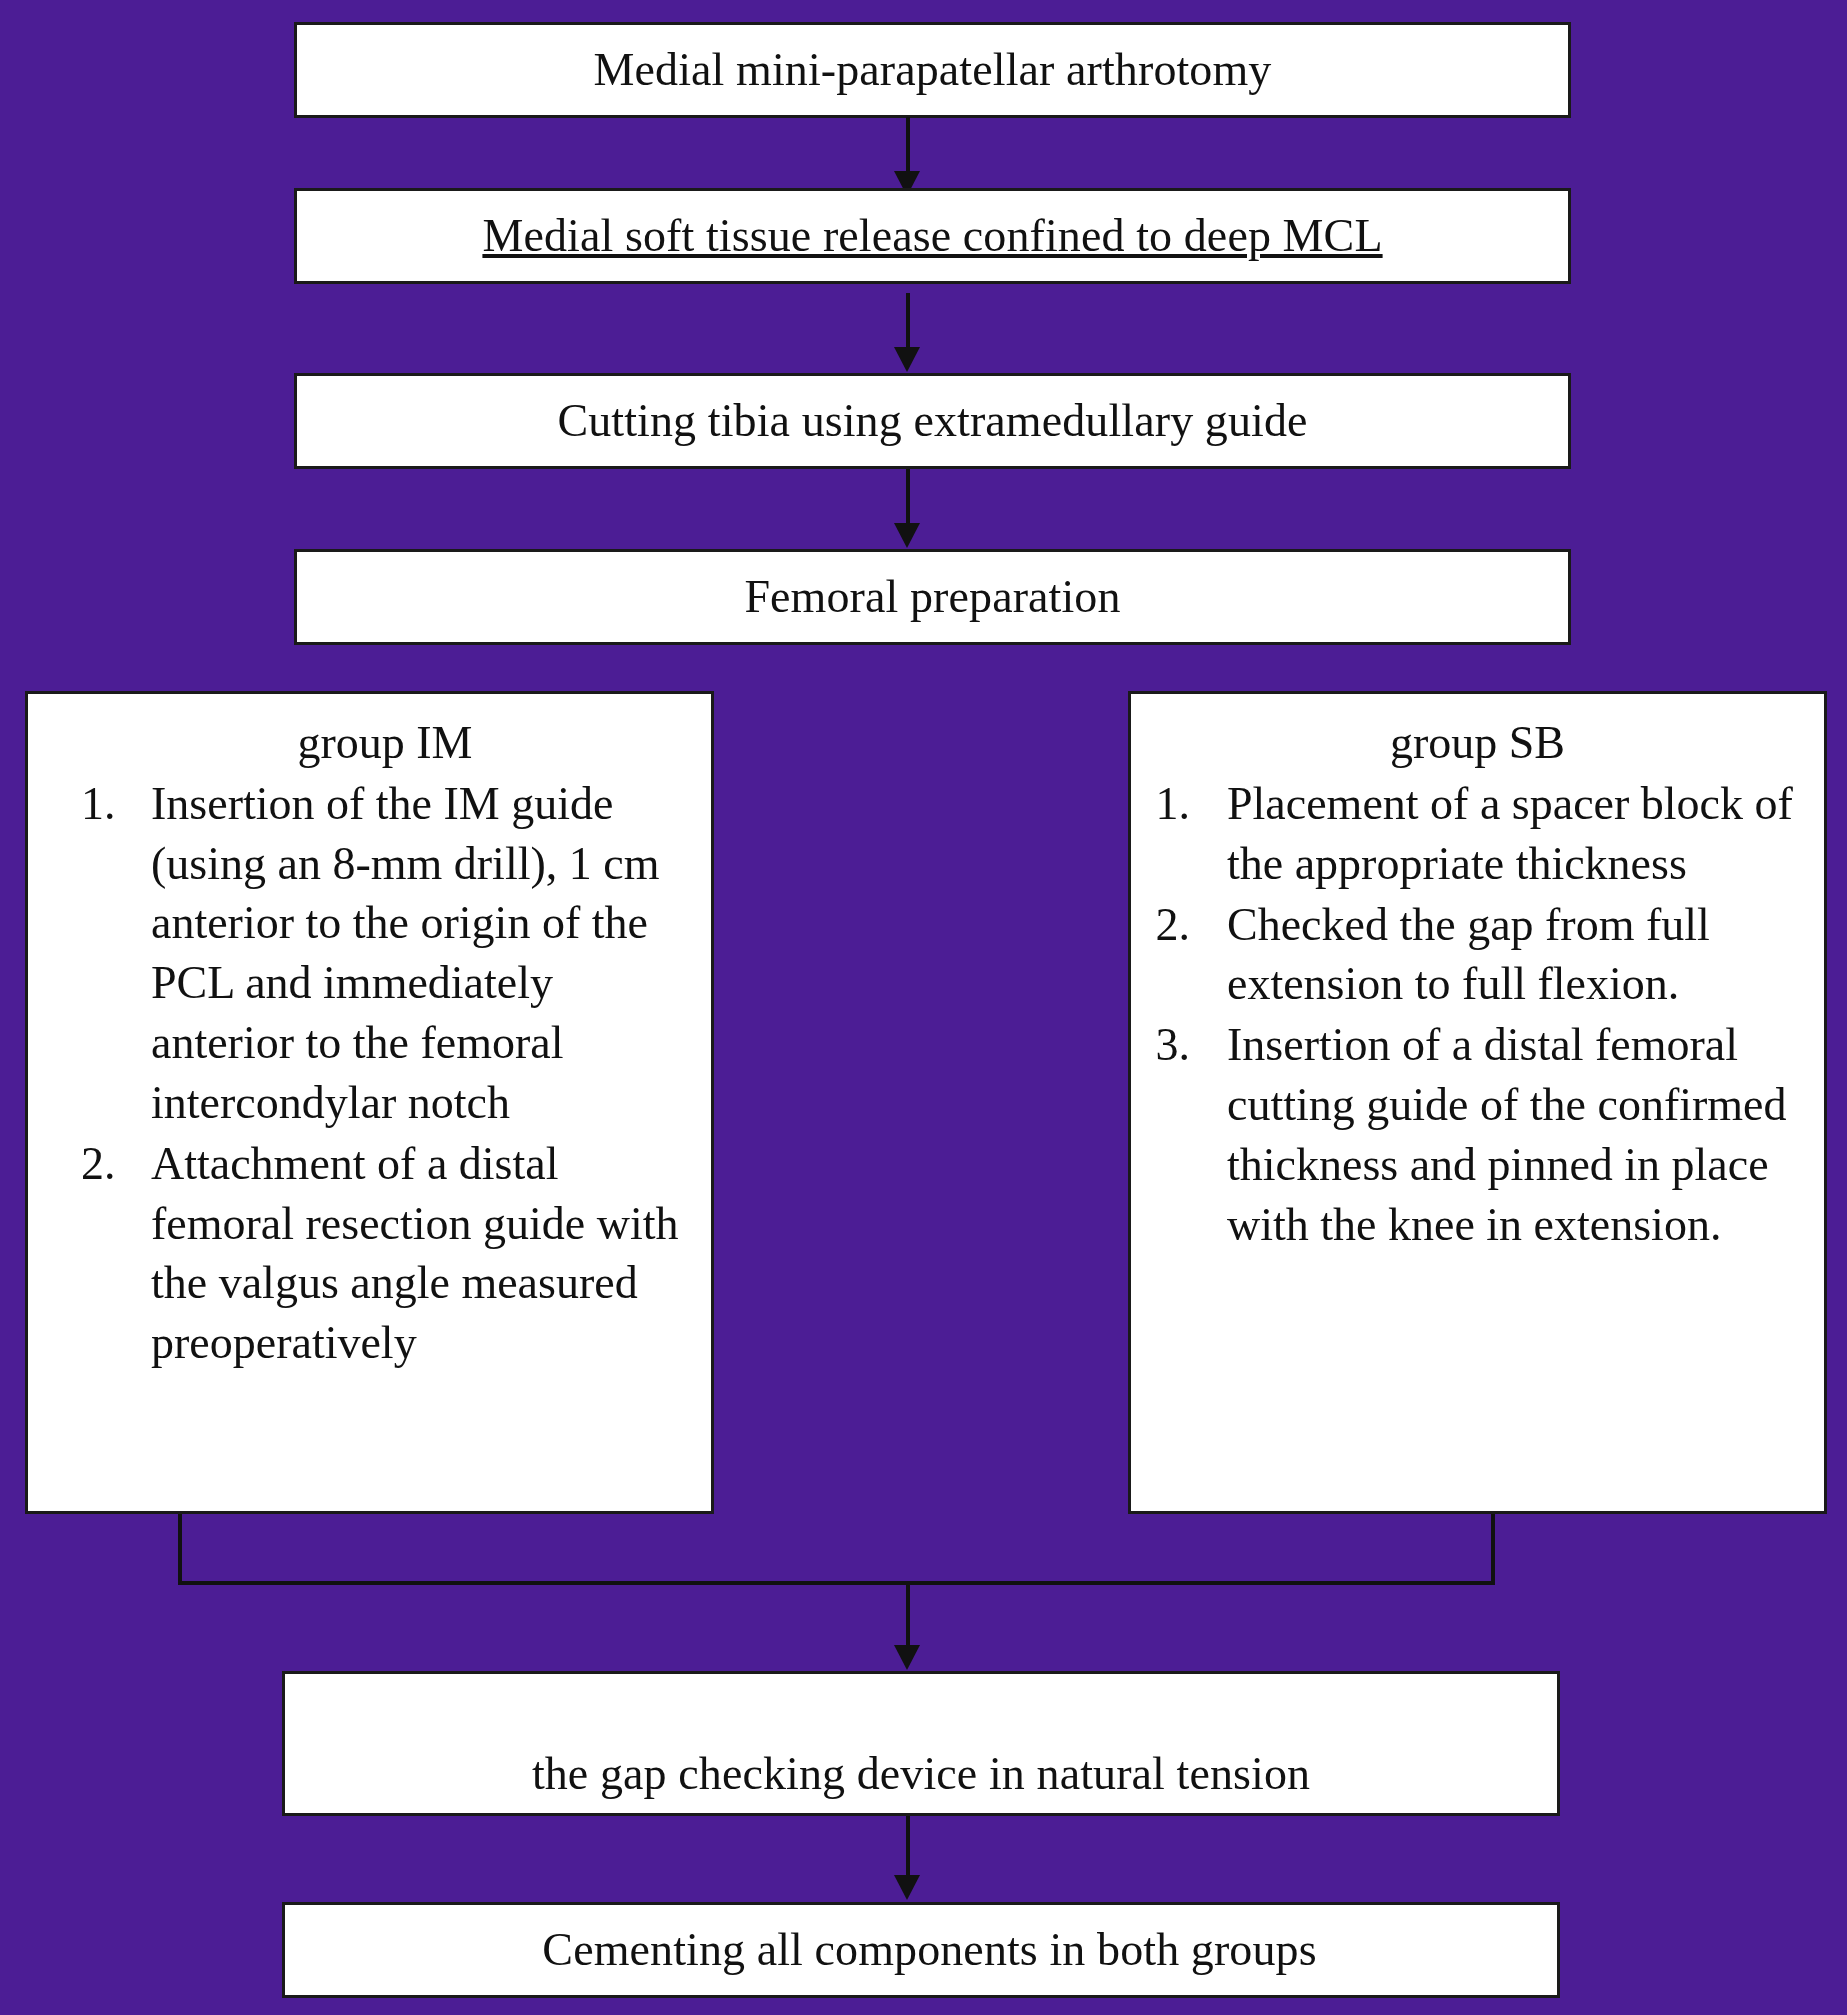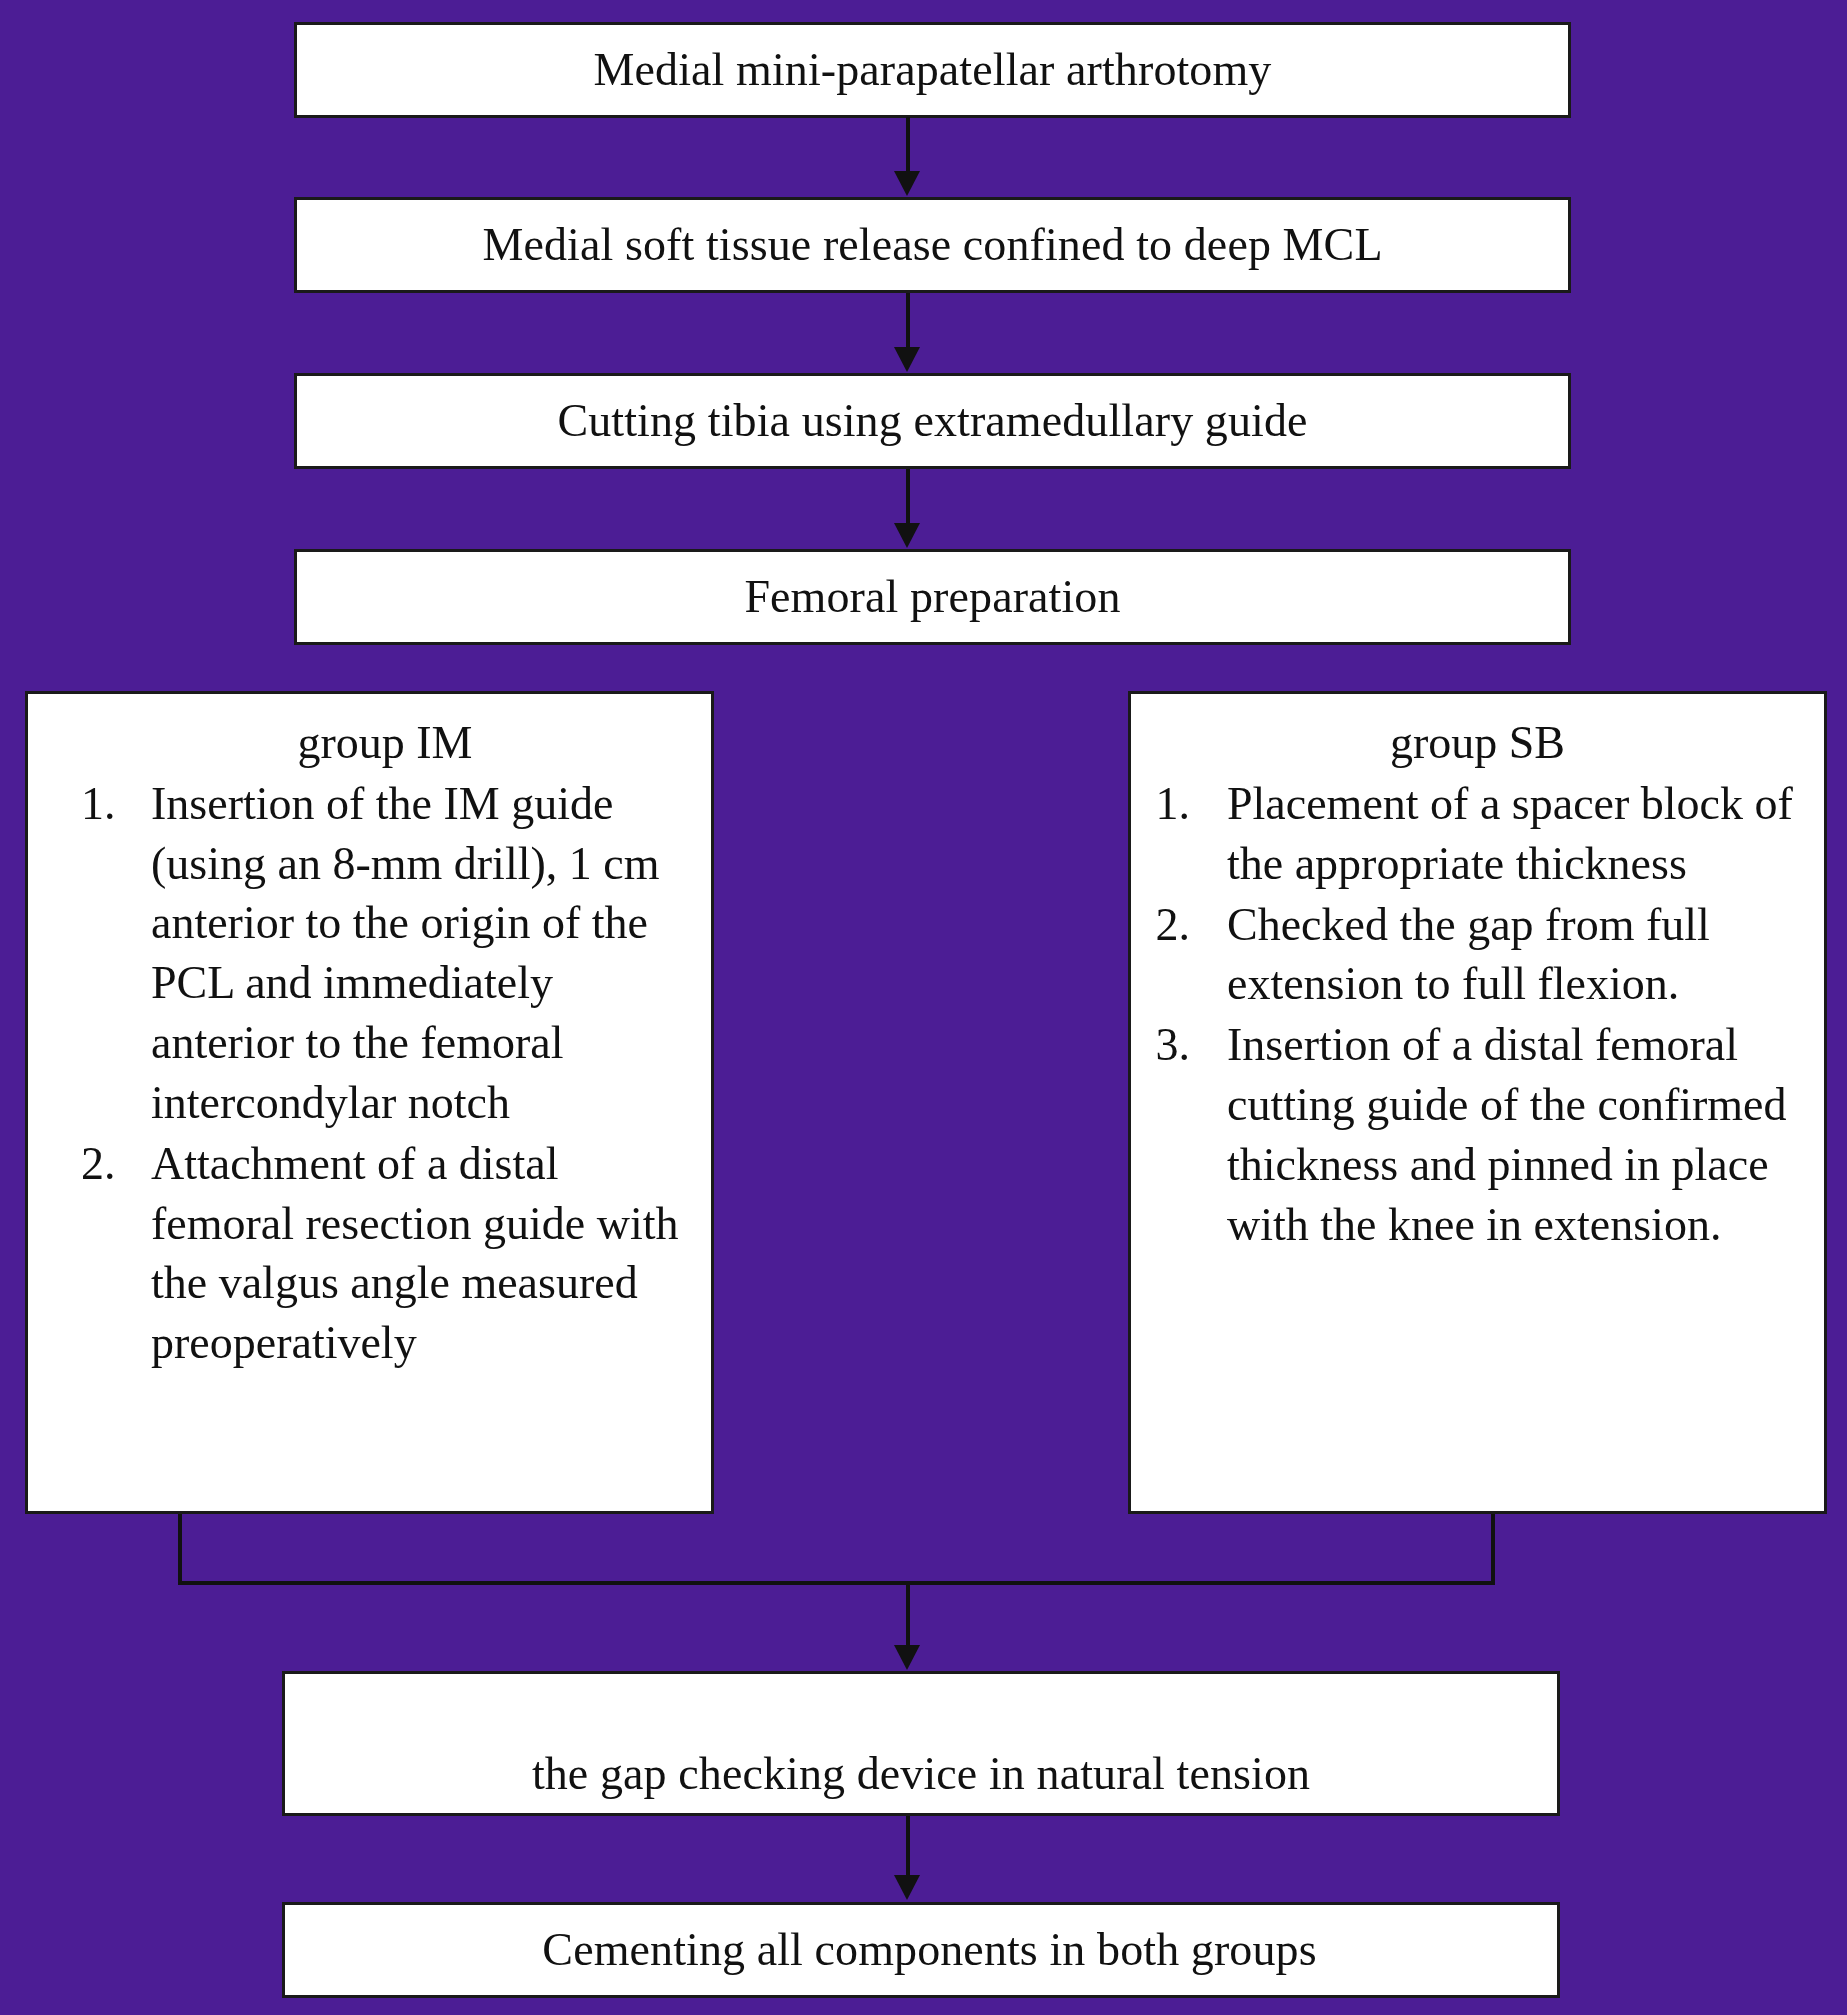--- a/index.html
+++ b/index.html
@@ -82,21 +82,21 @@
 
 <div id="page">
 
   <div class="fcbox" style="left:294px; top:21.6px; width:1277px; height:96px;">
     <div class="boxtext">Medial mini-parapatellar arthrotomy</div>
   </div>
 
   <div class="vline" style="left:906px; top:117px; height:57px;"></div>
   <div class="arrowhead" style="left:894px; top:171px;"></div>
 
-  <div class="fcbox" style="left:294px; top:197px; width:1277px; height:96px;">
+  <div class="fcbox" style="left:294px; top:188px; width:1277px; height:96px;text-decoration:underline;">
     <div class="boxtext">Medial soft tissue release confined to deep MCL</div>
   </div>
 
   <div class="vline" style="left:906px; top:293px; height:57px;"></div>
   <div class="arrowhead" style="left:894px; top:347px;"></div>
 
   <div class="fcbox" style="left:294px; top:373px; width:1277px; height:96px;">
     <div class="boxtext">Cutting tibia using extramedullary guide</div>
   </div>
 

